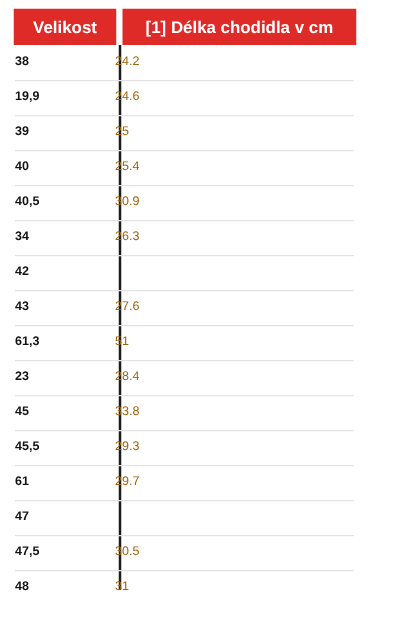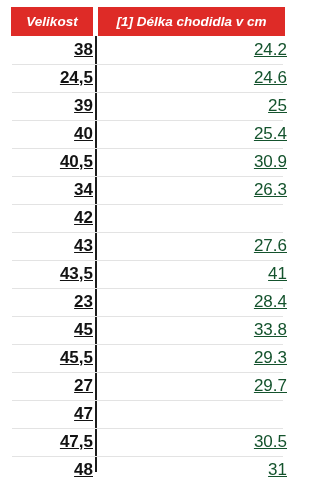--- a/index.html
+++ b/index.html
@@ -19,21 +19,20 @@
     height: 495px;
     box-sizing: border-box;
   }
   
   .thead {
     position: absolute;
     left: 0;
     top: 7px;
     width: 296px;
     height: 29px;
-    font-style: italic;
   }
   .th {
     position: absolute;
     top: 0;
     height: 29px;
     line-height: 29px;
     color: #ffffff;
     font-weight: bold;
     font-size: 13.5px;
     text-align: center;
@@ -78,37 +77,36 @@
     background: #e3e3e3;
   }
   .row:first-child .sep {
     background: transparent;
   }
   .cell {
     position: absolute;
     top: 0;
     height: 28px;
     line-height: 28px;
-    font-size: 17px;
-    text-align: right;
+    font-size: 10px;
+    text-align: left;
     white-space: nowrap;
     overflow: hidden;
-    text-decoration: underline;
   }
   .cell-size {
     left: 12px;
     width: 81px;
     font-weight: bold;
     color: #131313;
   }
   .cell-len {
-    left: 102px;
+    left: 92px;
     width: 185px;
     font-weight: normal;
-    color: #14532d;
+    color: #a16207;
   }
 </style>
 </head>
 <body>
 
 <div class="table-wrap">
 
   <div class="thead">
     <div class="th th-size" style="background: rgb(222, 43, 39); color: rgb(255, 255, 255);">Velikost</div>
     <div class="th th-len" style="background: rgb(222, 43, 39); color: rgb(255, 255, 255);">[1] Délka chodidla v cm</div>
@@ -117,21 +115,21 @@
   <div class="col-divider" style="background: rgb(28, 28, 28);"></div>
 
   <div class="tbody">
       <div class="row">
         <div class="sep"></div>
         <div class="cell cell-size">38</div>
         <div class="cell cell-len">24.2</div>
       </div>
       <div class="row">
         <div class="sep" style="background: rgb(227, 227, 227);"></div>
-        <div class="cell cell-size">24,5</div>
+        <div class="cell cell-size">19,9</div>
         <div class="cell cell-len">24.6</div>
       </div>
       <div class="row">
         <div class="sep" style="background: rgb(227, 227, 227);"></div>
         <div class="cell cell-size">39</div>
         <div class="cell cell-len">25</div>
       </div>
       <div class="row">
         <div class="sep" style="background: rgb(227, 227, 227);"></div>
         <div class="cell cell-size">40</div>
@@ -151,41 +149,41 @@
         <div class="sep" style="background: rgb(227, 227, 227);"></div>
         <div class="cell cell-size">42</div>
       </div>
       <div class="row">
         <div class="sep" style="background: rgb(227, 227, 227);"></div>
         <div class="cell cell-size">43</div>
         <div class="cell cell-len">27.6</div>
       </div>
       <div class="row">
         <div class="sep" style="background: rgb(227, 227, 227);"></div>
-        <div class="cell cell-size">43,5</div>
-        <div class="cell cell-len">41</div>
+        <div class="cell cell-size">61,3</div>
+        <div class="cell cell-len">51</div>
       </div>
       <div class="row">
         <div class="sep" style="background: rgb(227, 227, 227);"></div>
         <div class="cell cell-size">23</div>
         <div class="cell cell-len">28.4</div>
       </div>
       <div class="row">
         <div class="sep" style="background: rgb(227, 227, 227);"></div>
         <div class="cell cell-size">45</div>
         <div class="cell cell-len">33.8</div>
       </div>
       <div class="row">
         <div class="sep" style="background: rgb(227, 227, 227);"></div>
         <div class="cell cell-size">45,5</div>
         <div class="cell cell-len">29.3</div>
       </div>
       <div class="row">
         <div class="sep" style="background: rgb(227, 227, 227);"></div>
-        <div class="cell cell-size">27</div>
+        <div class="cell cell-size">61</div>
         <div class="cell cell-len">29.7</div>
       </div>
       <div class="row">
         <div class="sep" style="background: rgb(227, 227, 227);"></div>
         <div class="cell cell-size">47</div>
       </div>
       <div class="row">
         <div class="sep" style="background: rgb(227, 227, 227);"></div>
         <div class="cell cell-size">47,5</div>
         <div class="cell cell-len">30.5</div>

